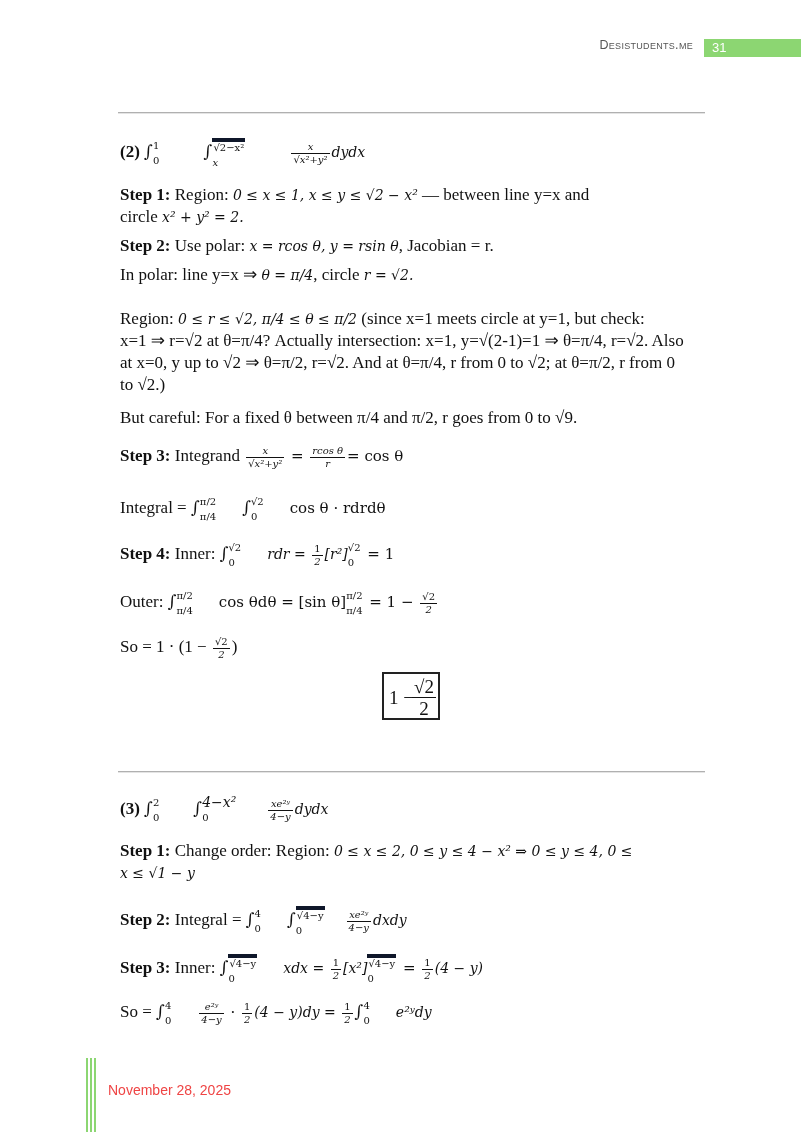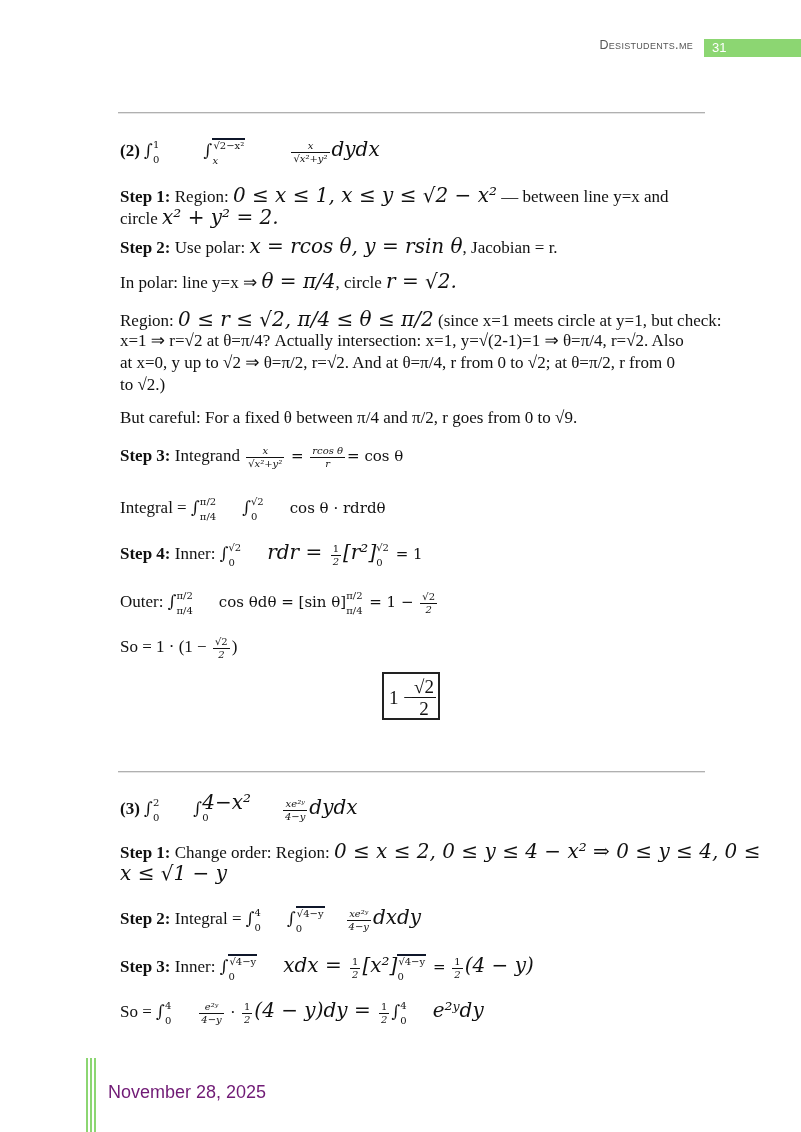--- a/index.html
+++ b/index.html
@@ -7,43 +7,43 @@
            font-family: "Liberation Serif", serif; color: #111; }
     .hdr-site { position: absolute; top: 38px; right: 108px; font-family: "Liberation Sans", sans-serif;
                 font-size: 12.5px; color: #555; font-variant: small-caps; letter-spacing: 0.3px; }
     .hdr-num { position: absolute; top: 39px; left: 704px; width: 97px; height: 18px; background: #8cd672;
                color: #fff; font-family: "Liberation Sans", sans-serif; font-size: 13px; line-height: 18px;
                padding-left: 8px; box-sizing: border-box; }
     .sep { position: absolute; left: 118px; width: 587px; height: 1px; background: #b0b0b0;
            box-shadow: 0 1px 0 #e4e4e4; }
     .line { position: absolute; left: 120px; font-size: 17px; white-space: nowrap; line-height: 20px; }
     .line b { font-weight: bold; }
-    .m { font-family: "DejaVu Serif", serif; font-style: italic; font-size: 20px; }
+    .m { font-family: "DejaVu Serif", serif; font-style: italic; font-size: 14px; }
     .mr { font-family: "DejaVu Serif", serif; font-size: 15px; }
     .int { font-family: "DejaVu Serif", serif; font-size: 17px; position: relative; }
     .lims { display: inline-block; vertical-align: middle; position: relative; font-family: "DejaVu Serif", serif;
             font-size: 10px; line-height: 11px; margin-right: 26px; }
     .lims .up { display: block; }
     .lims .lo { display: block; margin-top: 4px; }
     .frac { display: inline-block; vertical-align: middle; text-align: center; font-family: "DejaVu Serif", serif;
             font-style: italic; font-size: 10px; line-height: 12px; margin: 0 2px; }
     .frac .num { display: block; border-bottom: 1px solid #111; padding: 0 2px; }
     .frac .den { display: block; padding: 0 2px; font-style: italic; }
     .frac.up { font-style: normal; }
-    .sqrt { border-top: 2px solid #0f172a; padding: 0 1px; }
+    .sqrt { border-top: 4px solid #0f172a; padding: 0 1px; }
     .box { position: absolute; left: 382px; top: 672px; width: 58px; height: 48px; border: 2px solid #222;
            font-family: "Liberation Serif", serif; font-size: 19px; box-sizing: border-box; }
     .box .one { position: absolute; left: 5px; top: 13px; }
     .box .fr { position: absolute; left: 28px; top: 2px; text-align: center; width: 24px; }
     .box .fr .n { display: block; border-bottom: 1px solid #111; line-height: 21px; }
     .box .fr .d { display: block; line-height: 21px; }
     .footer-bars { position: absolute; left: 86px; top: 1058px; width: 11px; height: 74px; }
     .footer-bars span { position: absolute; top: 0; width: 2px; height: 100%; background: #8cd672; }
     .footer-date { position: absolute; left: 108px; top: 1082px; font-family: "Liberation Sans", sans-serif;
-                   font-size: 18px; color: #701a75; }
+                   font-size: 14px; color: #ef4444; }
   </style>
 </head>
 <body>
 
 <div class="hdr-site">Desistudents.me</div>
 <div class="hdr-num">31</div>
 
 <div class="sep" style="top:112px"></div>
 
 <div class="line" style="top:138px">
@@ -57,21 +57,21 @@
   <b>Step 1:</b> <span>Region: </span><span class="m">0 ≤ x ≤ 1, x ≤ y ≤ √2 − x²</span><span> — between line y=x and</span>
 </div>
 <div class="line" style="top:207px">
   <span>circle </span><span class="m">x² + y² = 2.</span>
 </div>
 
 <div class="line" style="top:236px">
   <b>Step 2:</b> <span>Use polar: </span><span class="m">x = rcos θ, y = rsin θ</span><span>, Jacobian = r.</span>
 </div>
 
-<div class="line" style="top:271px">
+<div class="line" style="top:265px">
   <span>In polar: line y=x ⇒ </span><span class="m">θ = π/4</span><span>, circle </span><span class="m">r = √2.</span>
 </div>
 
 <div class="line" style="top:309px">
   <span>Region: </span><span class="m">0 ≤ r ≤ √2, π/4 ≤ θ ≤ π/2</span><span> (since x=1 meets circle at y=1, but check:</span>
 </div>
 <div class="line" style="top:331px">x=1 ⇒ r=√2 at θ=π/4? Actually intersection: x=1, y=√(2-1)=1 ⇒ θ=π/4, r=√2. Also</div>
 <div class="line" style="top:353px">at x=0, y up to √2 ⇒ θ=π/2, r=√2. And at θ=π/4, r from 0 to √2; at θ=π/2, r from 0</div>
 <div class="line" style="top:375px">to √2.)</div>
 

